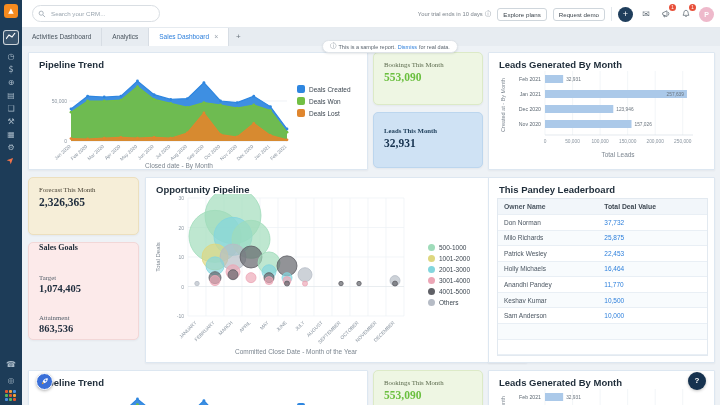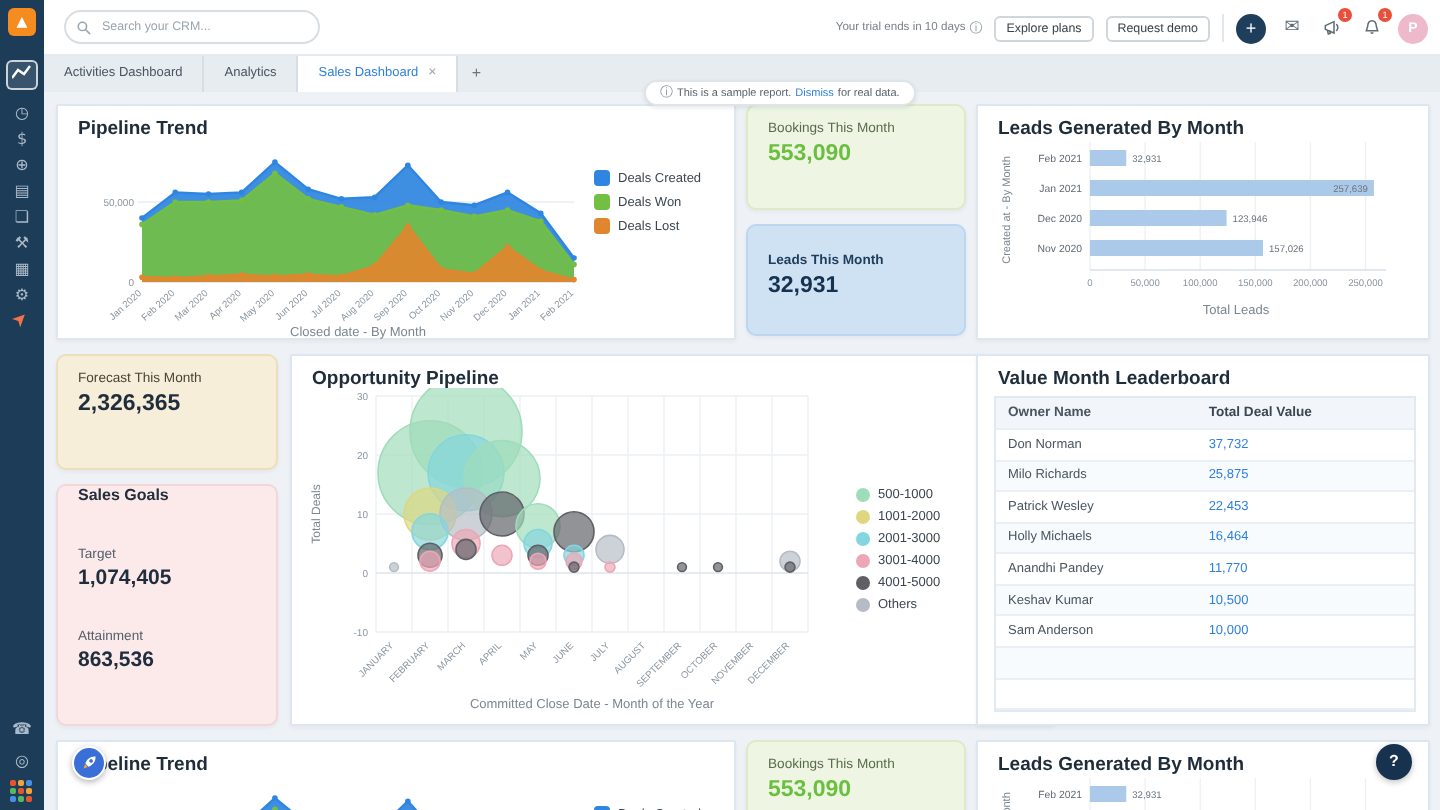--- a/index.html
+++ b/index.html
@@ -45,21 +45,21 @@
   .tab { padding:0 10px; font-size:6.5px; color:#49545e; line-height:18px; border-right:1px solid #d7dde4;
          white-space:nowrap; cursor:pointer; display:flex; align-items:center; gap:5px; }
   .tab.active { background:#fff; color:#2f80dc; }
   .tab .x { color:#98a2ac; font-size:7px; cursor:pointer; }
   .tab-add { width:18px; text-align:center; font-size:8px; color:#6a747e; line-height:18px; cursor:pointer; }
 
   
   .card { position:absolute; background:#fff; border:1px solid #dde7f1; border-radius:1px;
           box-shadow:0 1px 2px rgba(31,45,61,.05); }
   .ctitle { position:absolute; left:10px; top:6px; font-size:9.5px; font-weight:bold; color:#1f2d3a; }
-  .kpi { border-radius:5px; padding:8px 10px; }
+  .kpi { border-radius:5px; padding:8px 10px;font-family:Liberation Serif, serif; }
   .kpi .kt { font-size:6.8px; }
   .kpi .kv { font-size:11.5px; font-weight:bold; margin-top:3px; }
   svg text { font-family:"Liberation Sans",sans-serif; }
   .legend { position:absolute; display:flex; flex-direction:column; gap:4px; }
   .legend .li { display:flex; align-items:center; gap:4px; font-size:6.5px; color:#3c4650; white-space:nowrap; }
   .legend .sw { width:8px; height:8px; border-radius:2px; flex:none; }
   .legend .sw.round { border-radius:50%; width:7px; height:7px; }
 
   
   .lbtable { position:absolute; left:8px; top:20px; width:211px; height:158px; border:1px solid #e2e9f0;
@@ -307,21 +307,21 @@
         <text x="123" y="88" text-anchor="middle" font-size="6.5" fill="#7c8690">Total Leads</text>
         <text x="10" y="36" text-anchor="middle" font-size="5.5" fill="#7c8690" transform="rotate(-90 10 36)">Created at - By Month</text>
       </svg>
   </div>
 
   <div class="card kpi" style="left:28px;top:177px;width:111px;height:58px;background:#f6eed8;border-color:#ecdfbe;">
     <div class="kt" style="color:#4a4436;">Forecast This Month</div>
     <div class="kv" style="color:#1f2d3d;">2,326,365</div>
   </div>
 
-  <div class="card kpi" style="left:28px;top:242px;width:111px;height:121px;background:#fceaea;border-color:#f2d7d7;">
+  <div class="card kpi" style="left:28px;top:242px;width:111px;height:98px;background:#fceaea;border-color:#f2d7d7;">
     <div style="font-size:8px;font-weight:bold;color:#23303c;"></div>
     <div style="font-size:8px;font-weight:bold;color:#23303c;margin-top:-8px;">Sales Goals</div>
     <div class="kt" style="color:#55606b;margin-top:22px;">Target</div>
     <div style="font-size:10.5px;font-weight:bold;color:#1f2d3d;margin-top:2px;">1,074,405</div>
     <div class="kt" style="color:#55606b;margin-top:20px;">Attainment</div>
     <div style="font-size:10.5px;font-weight:bold;color:#1f2d3d;margin-top:2px;">863,536</div>
   </div>
 
   <div class="card" style="left:145px;top:177px;width:382px;height:186px;">
     <span class="ctitle">Opportunity Pipeline</span>
@@ -414,21 +414,21 @@
           <span>4001-5000</span>
         </div>
         <div class="li">
           <span class="sw round" style="background: rgb(182, 188, 198);"></span>
           <span>Others</span>
         </div>
       </div>
   </div>
 
   <div class="card" style="left:488px;top:177px;width:227px;height:186px;">
-    <span class="ctitle">Value Month Leaderboard</span>
+    <span class="ctitle">This Pandey Leaderboard</span>
     <div class="lbtable" id="lbtable">
         <div class="lbrow head">
           <span class="lbc1">Owner Name</span>
           <span class="lbc2">Total Deal Value</span>
         </div>
         <div class="lbrow">
           <span class="lbc1">Don Norman</span>
           <span class="lbc2">37,732</span>
         </div>
         <div class="lbrow alt">

